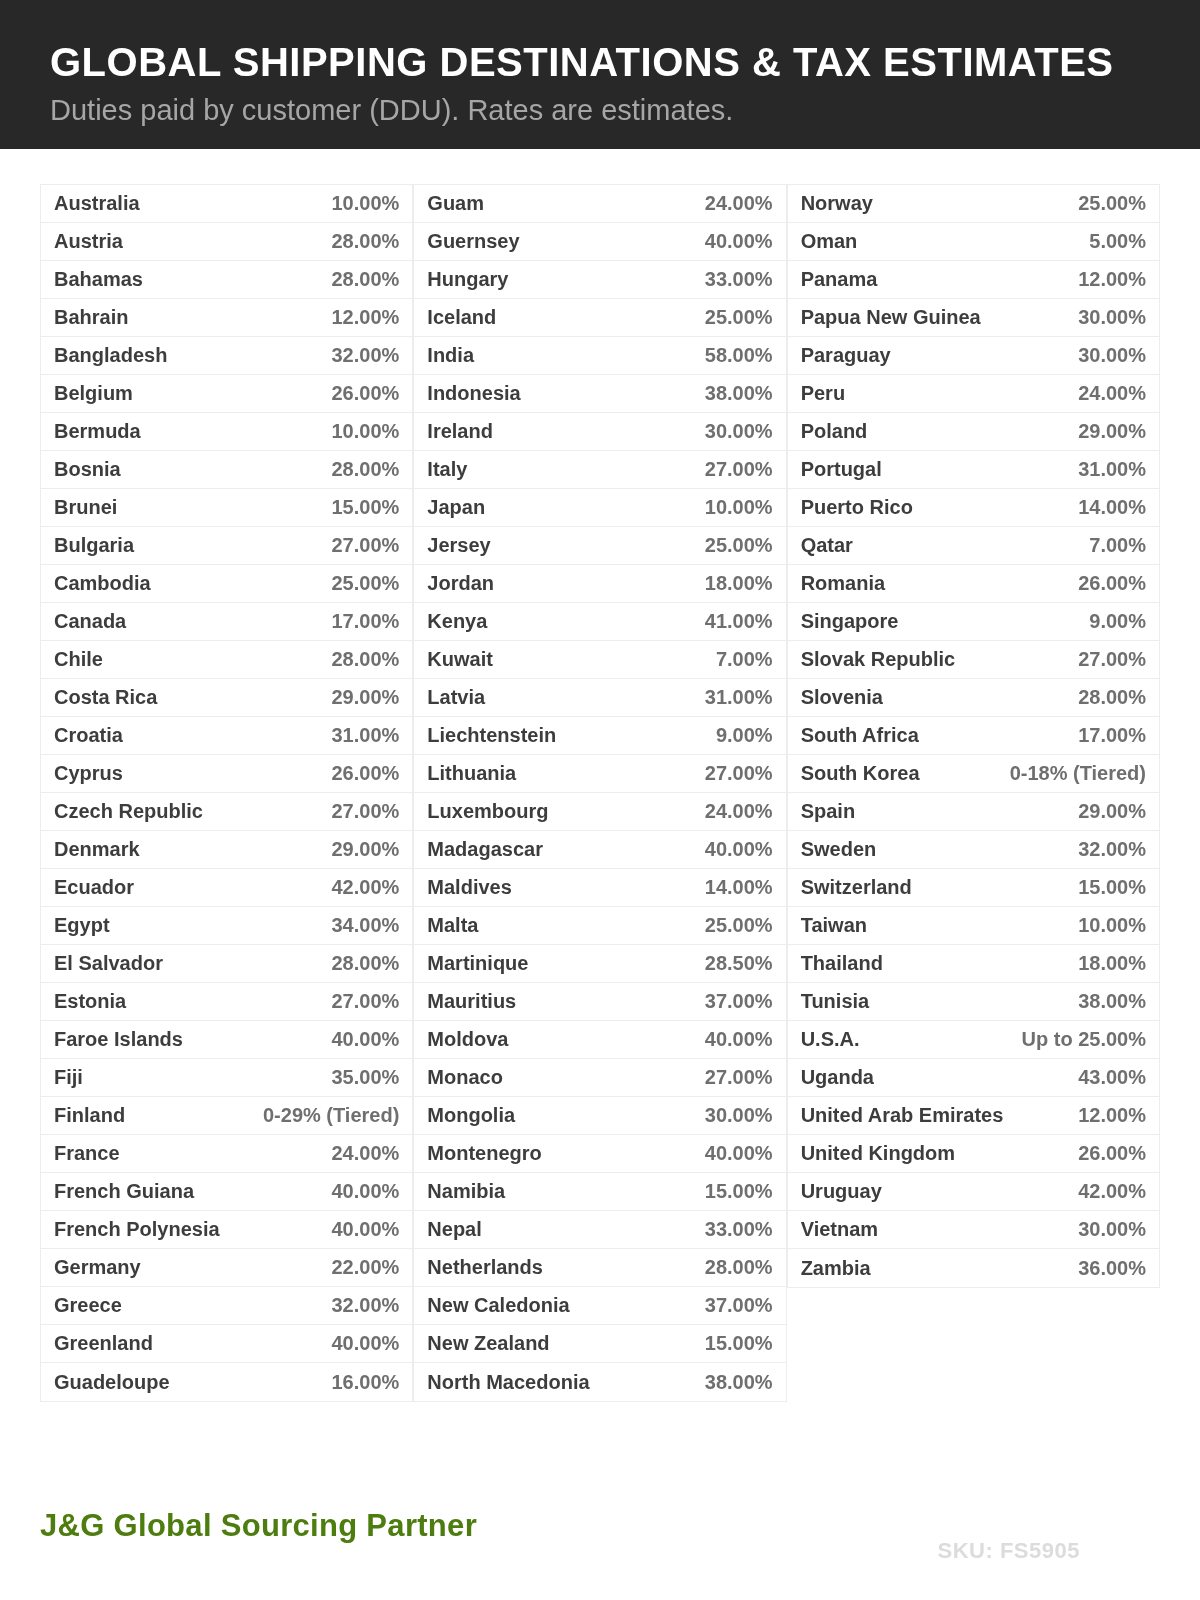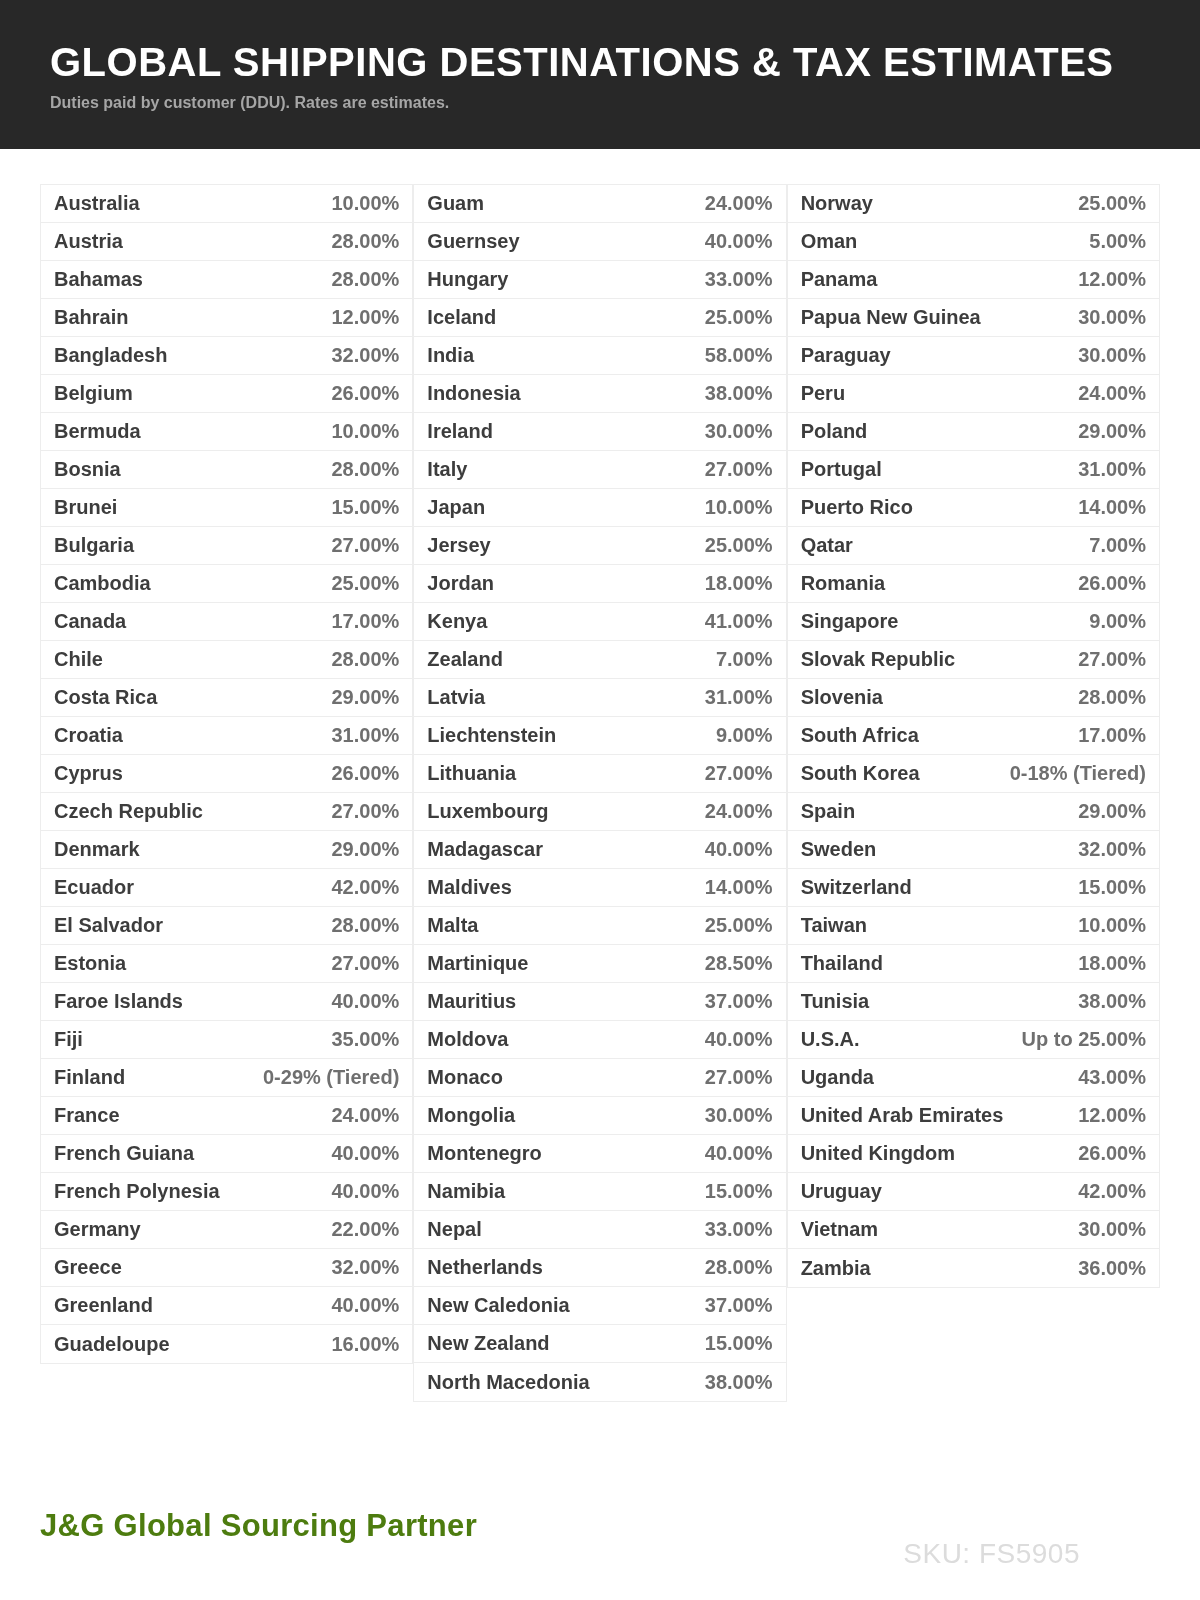--- a/index.html
+++ b/index.html
@@ -19,22 +19,22 @@
   }
   .hero-title {
     color: #ffffff;
     font-size: 40px;
     font-weight: 800;
     letter-spacing: 0.5px;
     white-space: nowrap;
   }
   .hero-subtitle {
     color: #a6a6a6;
-    font-size: 16px;
-    font-weight: 700;
+    font-size: 29px;
+    font-weight: 400;
     margin-top: 9px;
   }
 
   
   .grid {
     margin: 35px 40px 0 40px;
     display: grid;
     grid-template-columns: repeat(3, 1fr);
     column-gap: 0;
     align-items: start;
@@ -72,22 +72,22 @@
     position: absolute;
     left: 40px; top: 1508px;
     font-size: 31px;
     font-weight: 800;
     color: #4d7c0f;
     letter-spacing: 0.3px;
   }
   .sku {
     position: absolute;
     right: 120px; top: 1538px;
-    font-size: 28px;
-    font-weight: 400;
+    font-size: 22px;
+    font-weight: 700;
     color: #dcdcdc;
     letter-spacing: 0.5px;
   }
 </style>
 </head>
 <body>
 
 <div class="hero">
   <div class="hero-title">GLOBAL SHIPPING DESTINATIONS &amp; TAX ESTIMATES</div>
   <div class="hero-subtitle">Duties paid by customer (DDU). Rates are estimates.</div>
@@ -165,20 +165,24 @@
       </div>
       <div class="row">
         <span class="country">Denmark</span>
         <span class="rate">29.00%</span>
       </div>
       <div class="row">
         <span class="country">Ecuador</span>
         <span class="rate">42.00%</span>
       </div>
       <div class="row">
+        <span class="country">Egypt</span>
+        <span class="rate">34.00%</span>
+      </div>
+      <div class="row">
         <span class="country">El Salvador</span>
         <span class="rate">28.00%</span>
       </div>
       <div class="row">
         <span class="country">Estonia</span>
         <span class="rate">27.00%</span>
       </div>
       <div class="row">
         <span class="country">Faroe Islands</span>
         <span class="rate">40.00%</span>
@@ -263,21 +267,21 @@
       </div>
       <div class="row">
         <span class="country">Jordan</span>
         <span class="rate">18.00%</span>
       </div>
       <div class="row">
         <span class="country">Kenya</span>
         <span class="rate">41.00%</span>
       </div>
       <div class="row">
-        <span class="country">Zealand</span>
+        <span class="country">Kuwait</span>
         <span class="rate">7.00%</span>
       </div>
       <div class="row">
         <span class="country">Latvia</span>
         <span class="rate">31.00%</span>
       </div>
       <div class="row">
         <span class="country">Liechtenstein</span>
         <span class="rate">9.00%</span>
       </div>

